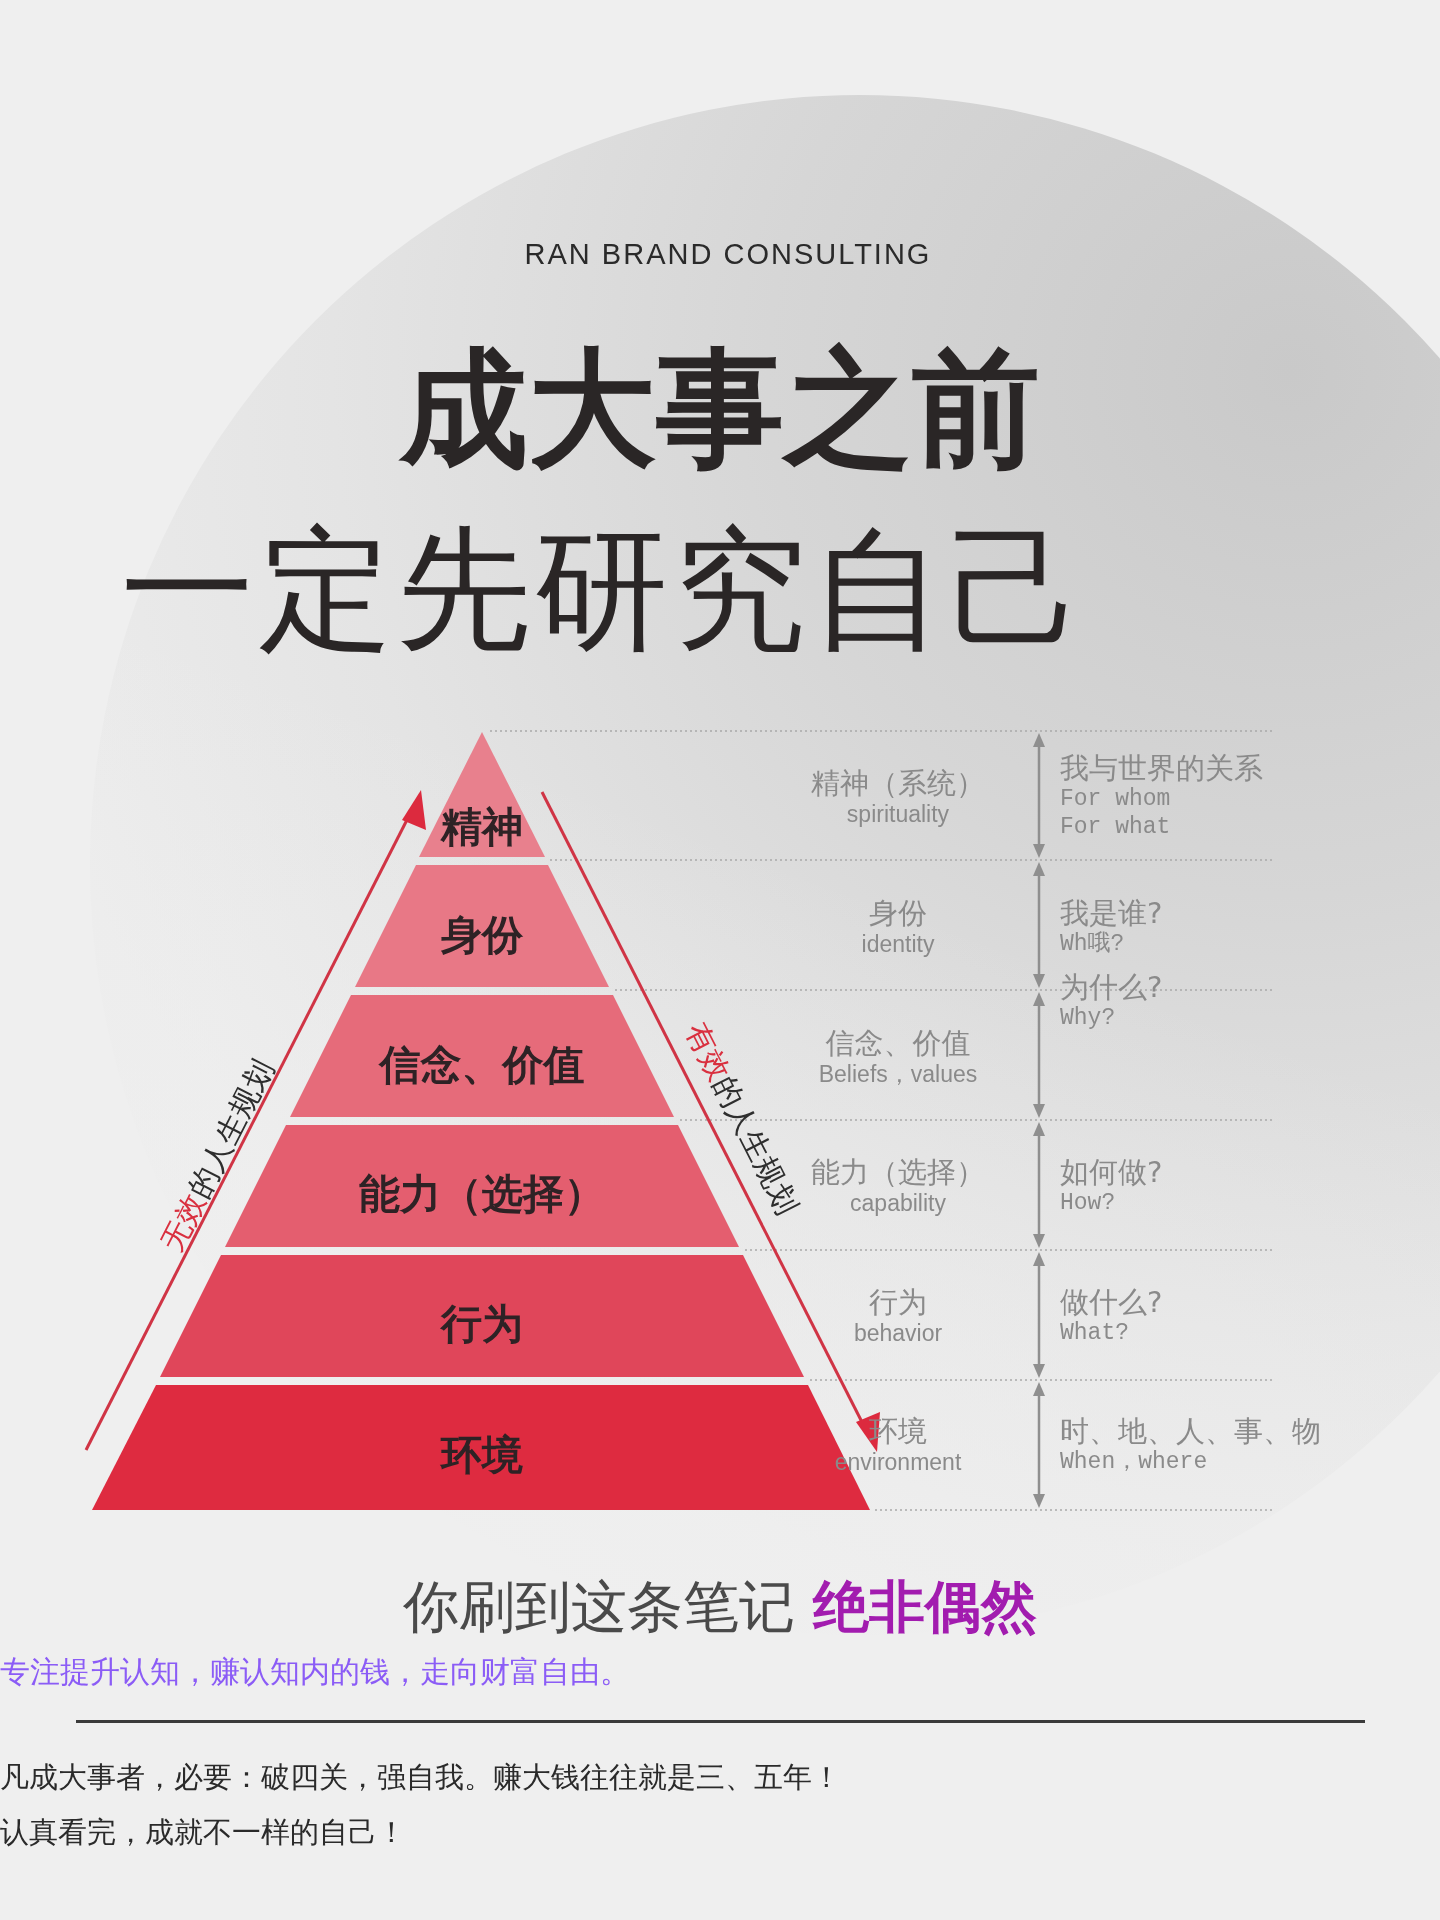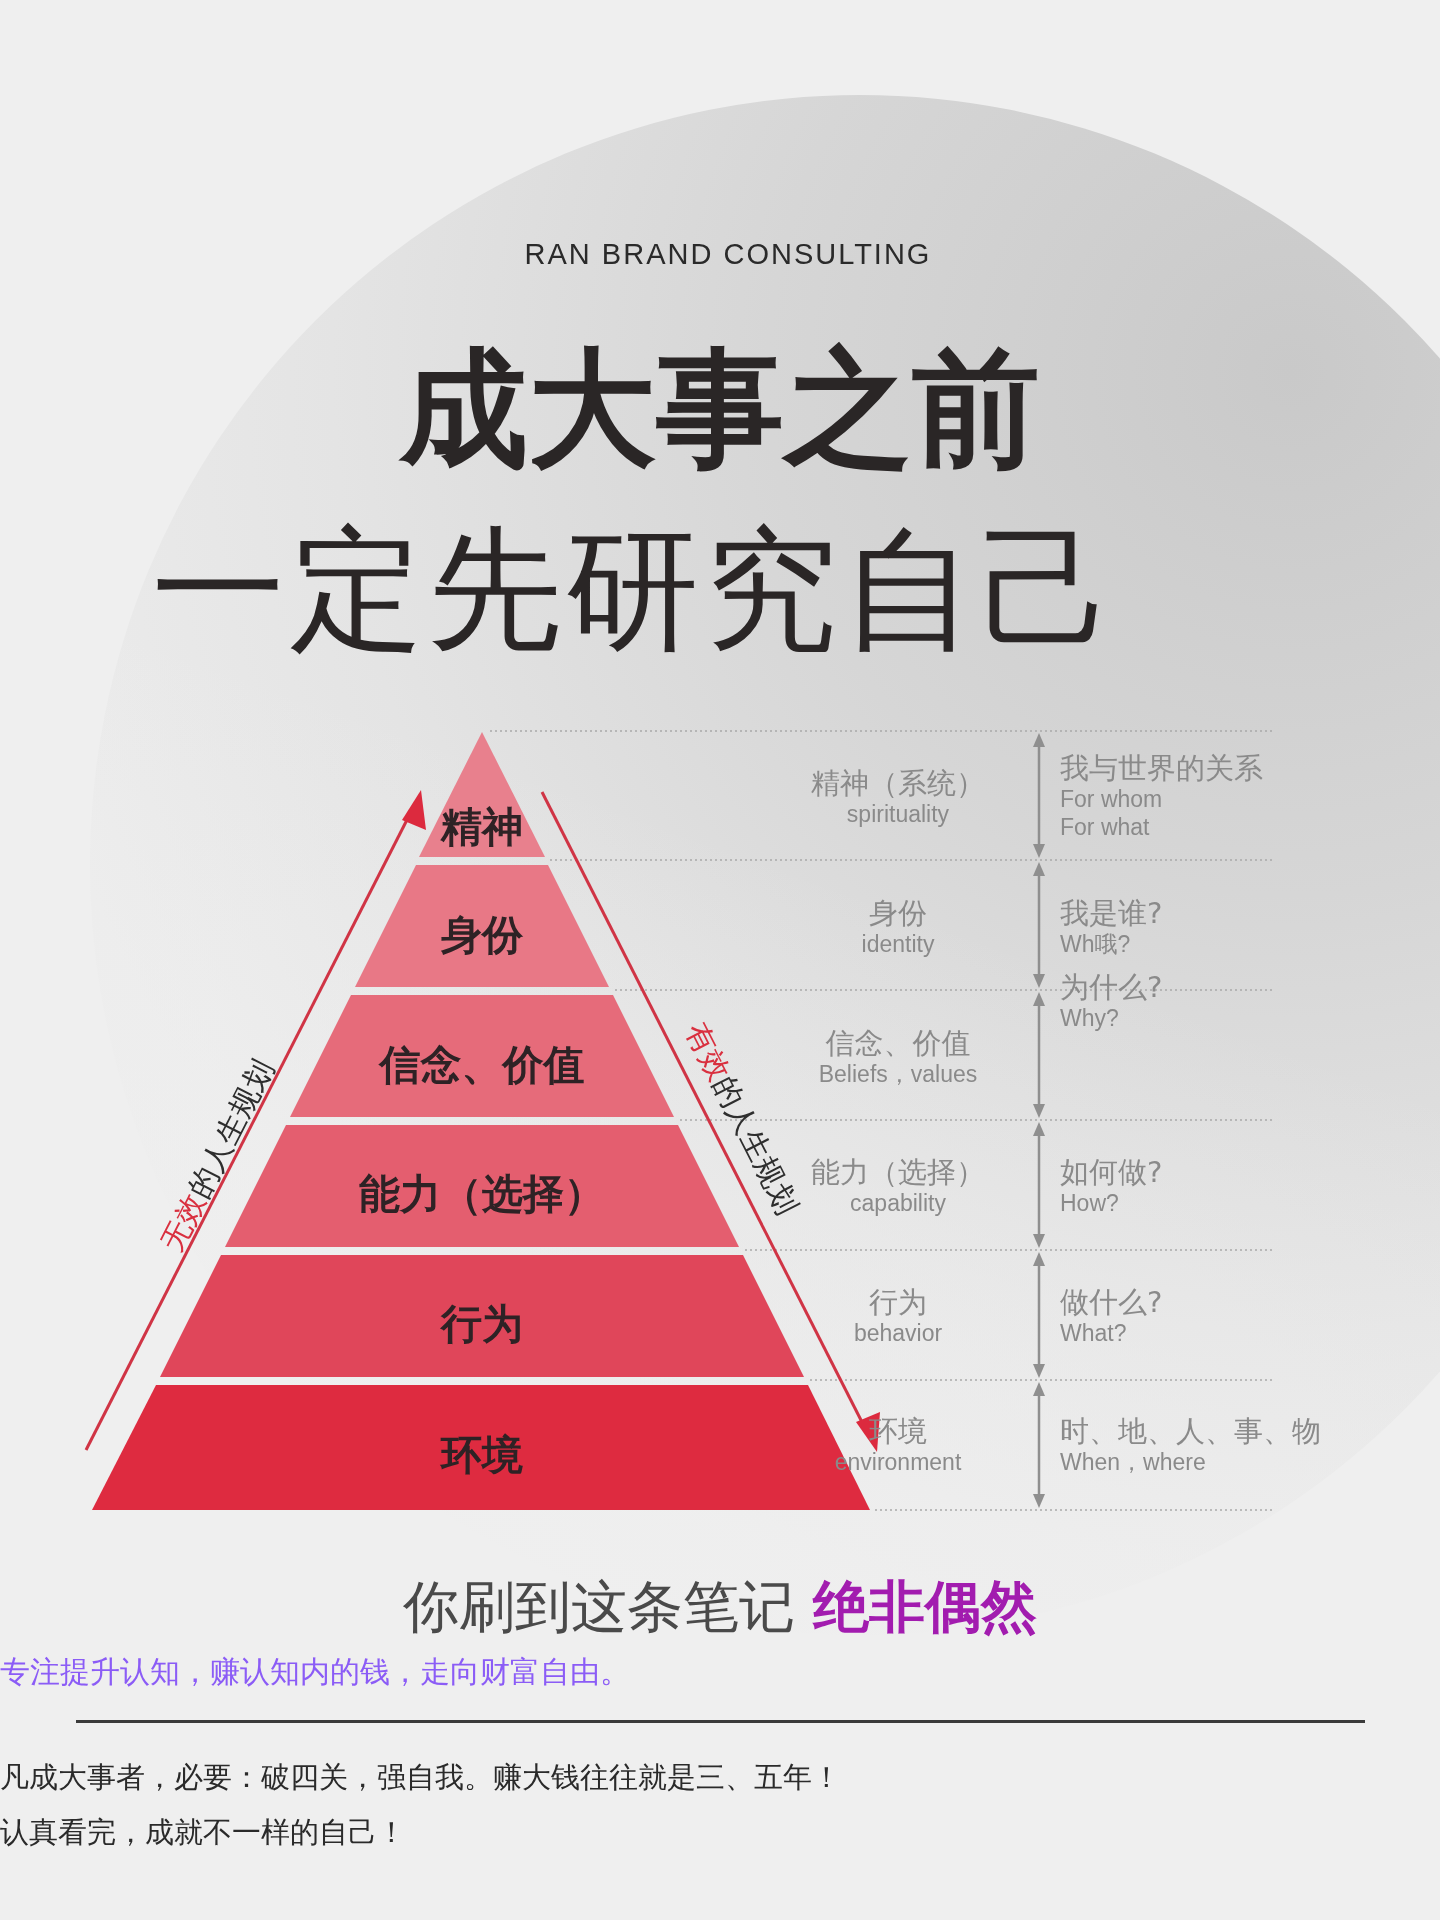--- a/index.html
+++ b/index.html
@@ -23,42 +23,42 @@
   .brand {
     position: absolute; top: 238px; left: 0; width: 1440px; text-align: center;
     font-family: "Liberation Sans", sans-serif; font-size: 29px; letter-spacing: 2px; color: #2a2a2a; padding-left: 8px;
   }
   .title1 {
     position: absolute; top: 334px; left: 0; width: 1440px; text-align: center;
     font-size: 128px; font-weight: bold; color: #2a2626; letter-spacing: 0px; line-height: 150px;
   }
   .title2 {
     position: absolute; top: 515px; left: 0; width: 1207px; text-align: center;
-    font-size: 134px; font-weight: normal; color: #2a2626; letter-spacing: 4px; line-height: 150px; padding-left: 31px;
+    font-size: 134px; font-weight: normal; color: #2a2626; letter-spacing: 4px; line-height: 150px;
   }
   svg.diagram { position: absolute; left: 0; top: 0; }
   .tier-label {
     position: absolute; left: 182px; width: 600px; text-align: center;
     font-size: 41px; font-weight: bold; color: #2e2225;
   }
   .side-label {
     position: absolute; font-size: 30px; color: #2e2e2e; white-space: nowrap;
     transform-origin: 0 0;
   }
   .side-label .hl { color: #d9303f; }
   .row-left {
     position: absolute; left: 780px; width: 236px; text-align: center; color: #8a8a8a;
   }
   .row-left .zh { font-size: 29px; line-height: 34px; }
   .row-left .en { font-size: 23px; line-height: 28px; font-family: "Liberation Sans", sans-serif; }
   .row-right {
     position: absolute; left: 1060px; width: 340px; color: #8a8a8a;
   }
   .row-right .zh { font-size: 29px; line-height: 34px; }
-  .row-right .en { font-size: 23px; line-height: 28px; font-family: Liberation Sans, sans-serif; }
+  .row-right .en { font-size: 23px; line-height: 28px; font-family: Liberation Mono, monospace; }
   .tagline {
     position: absolute; top: 1572px; left: 0; width: 1440px; text-align: center;
     font-size: 56px; color: #333; line-height: 70px;
   }
   .tagline .light { font-weight: normal; color: #4a4a4a; }
   .tagline .bold { font-weight: bold; color: #a21caf; }
   .subline {
     position: absolute; top: 1652px; left: 0; width: 1440px; text-align: left;
     font-size: 30px; color: #8b5cf6;
   }

